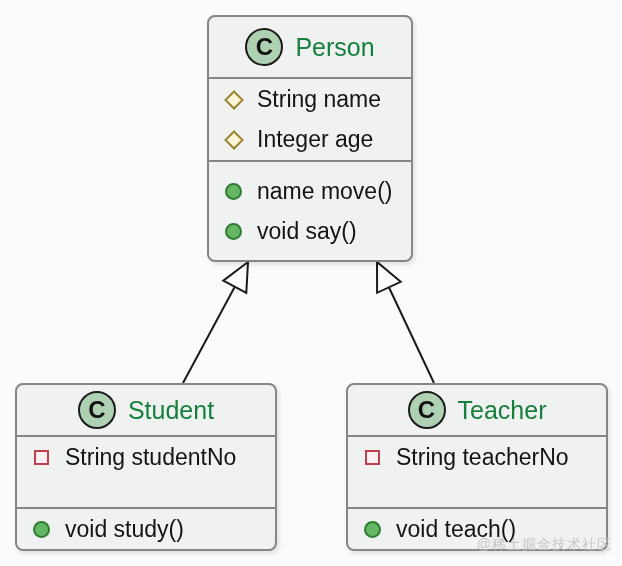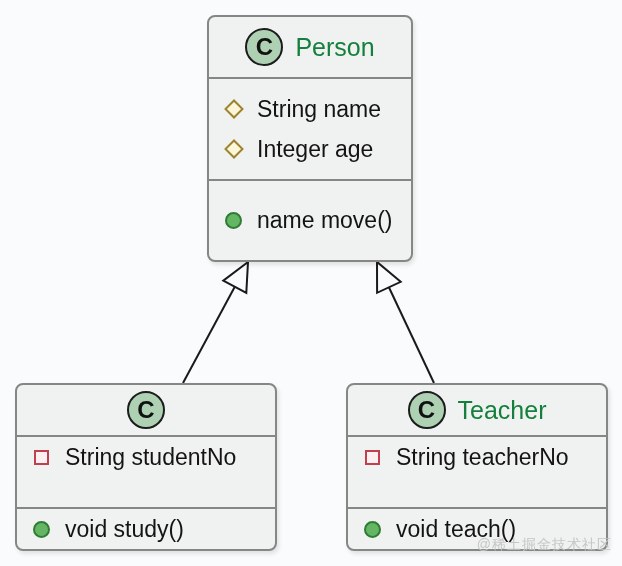--- a/index.html
+++ b/index.html
@@ -62,21 +62,21 @@
     white-space: nowrap;
   }
 
   .box-section {
     border-top: 2px solid #868686;
     box-sizing: border-box;
     display: flex;
     flex-direction: column;
     justify-content: center;
   }
-  .person .box-fields  { height: 102px; }
+  .person .box-fields  { height: 83px; }
   .person .box-methods { flex: 1; }
   .student .box-fields,  .teacher .box-fields  { height: 54px; text-align: center; }
   .student .box-methods, .teacher .box-methods { flex: 1; margin-top: 29px; }
 
   .member-row {
     display: flex;
     align-items: center;
     padding-left: 16px;
     height: 40px;
   }
@@ -165,26 +165,31 @@
       <div class="member-row">
         <span class="icon-diamond"></span>
         <span class="member-text">Integer age</span>
       </div>
     </div>
     <div class="box-section box-methods">
       <div class="member-row">
         <span class="icon-circle"></span>
         <span class="member-text">name move()</span>
       </div>
+      <div class="member-row">
+        <span class="icon-circle"></span>
+        <span class="member-text">void say()</span>
+      </div>
     </div>
   </div>
 
   <div class="uml-box student">
     <div class="box-header">
       <span class="c-circle">C</span>
+      <span class="class-title">Student</span>
     </div>
     <div class="box-section box-fields">
       <div class="member-row">
         <span class="icon-square"></span>
         <span class="member-text">String studentNo</span>
       </div>
     </div>
     <div class="box-section box-methods">
       <div class="member-row">
         <span class="icon-circle"></span>

